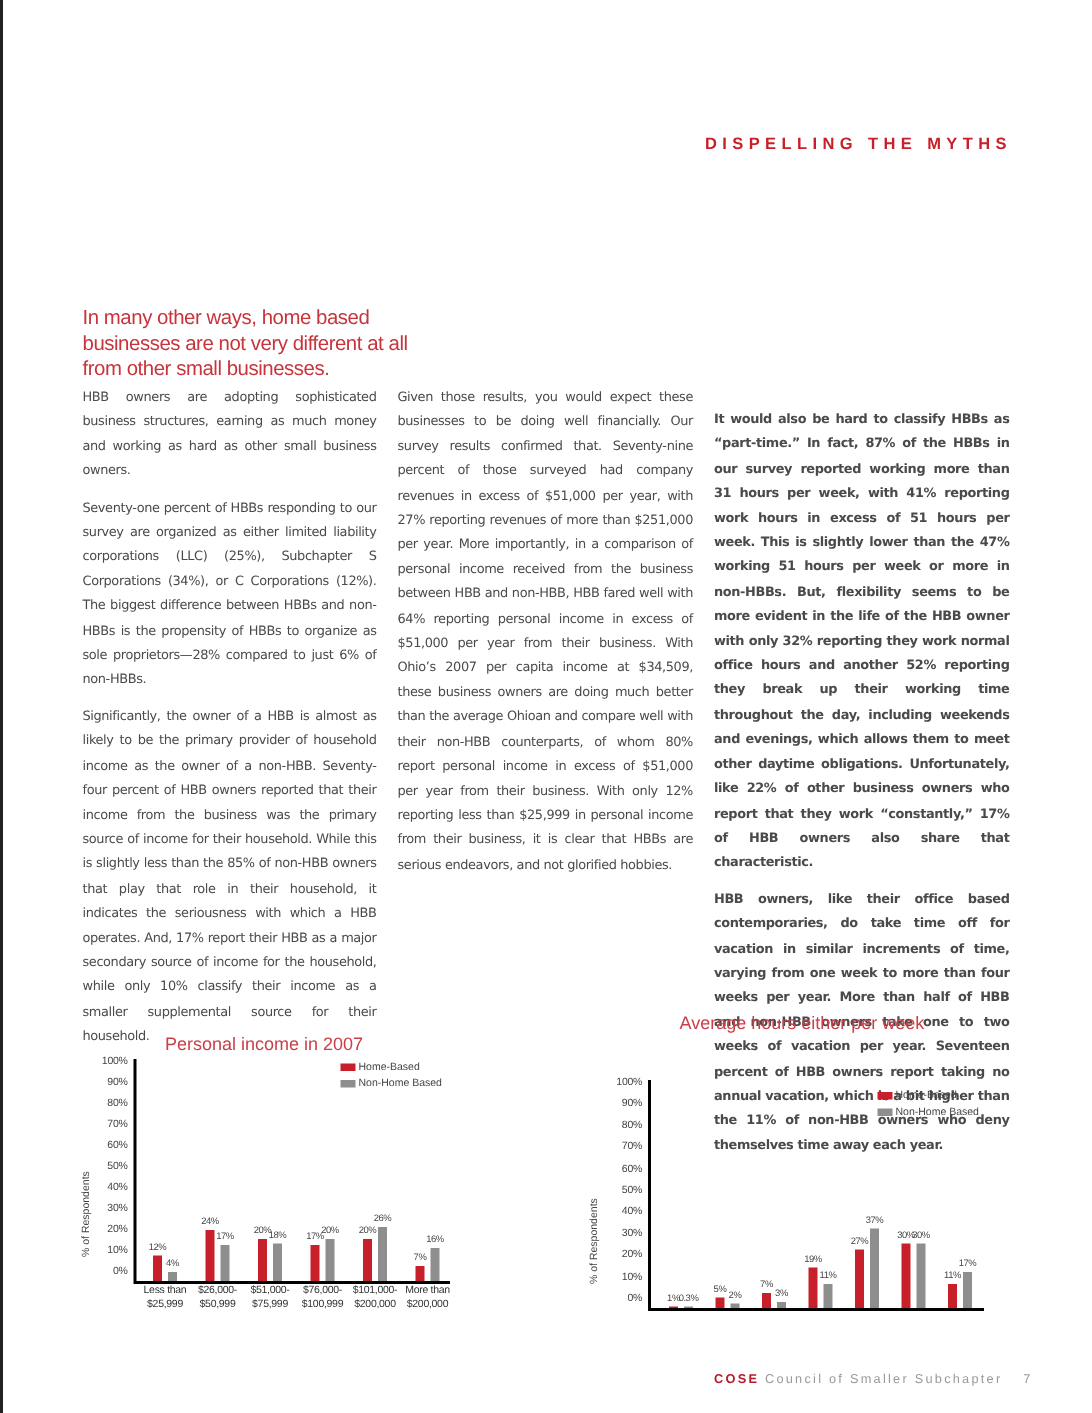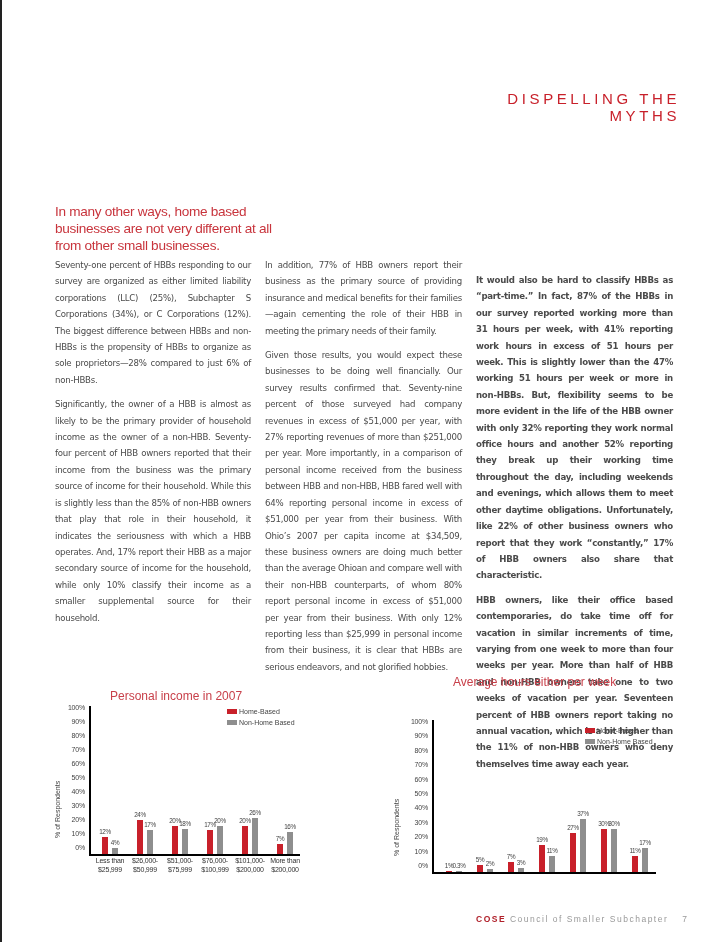--- a/index.html
+++ b/index.html
@@ -1,18 +1,18 @@
 <!DOCTYPE html>
 <html><head>
 <meta charset="utf-8">
 <style>
   html, body { margin: 0; padding: 0; background: #ffffff; }
   body { width: 728px; height: 942px; position: relative; overflow: hidden; font-family: "Liberation Sans", sans-serif; color: #3a3a3a; }
   .left-rule { position: absolute; left: 0; top: 0; width: 2px; height: 942px; background: #222; }
-  .section-header { position: absolute; top: 90px; left: 470px; width: 210px; text-align: right; font-family: "Liberation Sans", sans-serif; font-weight: normal; font-size: 15px; letter-spacing: 3.6px; color: #c8202a; }
+  .section-header { position: absolute; top: 90px; left: 470px; width: 210px; font-family: "Liberation Sans", sans-serif; font-weight: bold; font-size: 11px; letter-spacing: 3.6px; color: #c8202a; }
   .pull-quote { position: absolute; left: 55px; top: 203px; width: 220px; font-family: "Liberation Sans", sans-serif; font-size: 13.6px; line-height: 17px; color: #c8343c; font-stretch: condensed; letter-spacing: -0.3px; }
   .col { position: absolute; font-family: "DejaVu Sans", sans-serif; font-size: 8.6px; line-height: 16.4px; color: #4a4a4a; text-align: justify; letter-spacing: -0.25px; }
   .col p { margin: 0 0 8px 0; }
   .col1 { left: 55px; top: 257px; width: 196px; }
   .col2 { left: 265px; top: 257px; width: 197px; }
   .col3 { left: 476px; top: 272px; width: 197px; font-weight: bold; }
 
   .chart { position: absolute; }
   .chart-title { position: absolute; font-family: "Liberation Sans", sans-serif; font-size: 12px; color: #c8404a; white-space: nowrap; }
   .ytick { position: absolute; font-size: 7px; color: #444; text-align: right; width: 28px; font-family: "Liberation Sans", sans-serif; letter-spacing: -0.2px; }
@@ -35,25 +35,25 @@
 </head>
 <body>
 
 <div class="left-rule"></div>
 
 <div class="section-header">DISPELLING THE MYTHS</div>
 
 <div class="pull-quote">In many other ways, home based businesses are not very different at all from other small businesses.</div>
 
 <div class="col col1">
+  <p>HBB owners are adopting sophisticated business structures, earning as much money and working as hard as other small business owners.</p>
   <p>Seventy-one percent of HBBs responding to our survey are organized as either limited liability corporations (LLC) (25%), Subchapter S Corporations (34%), or C Corporations (12%). The biggest difference between HBBs and non-HBBs is the propensity of HBBs to organize as sole proprietors—28% compared to just 6% of non-HBBs.</p>
   <p>Significantly, the owner of a HBB is almost as likely to be the primary provider of household income as the owner of a non-HBB. Seventy-four percent of HBB owners reported that their income from the business was the primary source of income for their household. While this is slightly less than the 85% of non-HBB owners that play that role in their household, it indicates the seriousness with which a HBB operates. And, 17% report their HBB as a major secondary source of income for the household, while only 10% classify their income as a smaller supplemental source for their household.</p>
 </div>
 <div class="col col2">
-  <p>In addition, 77% of HBB owners report their business as the primary source of providing insurance and medical benefits for their families—again cementing the role of their HBB in meeting the primary needs of their family.</p>
   <p>Given those results, you would expect these businesses to be doing well financially. Our survey results confirmed that. Seventy-nine percent of those surveyed had company revenues in excess of $51,000 per year, with 27% reporting revenues of more than $251,000 per year. More importantly, in a comparison of personal income received from the business between HBB and non-HBB, HBB fared well with 64% reporting personal income in excess of $51,000 per year from their business. With Ohio’s 2007 per capita income at $34,509, these business owners are doing much better than the average Ohioan and compare well with their non-HBB counterparts, of whom 80% report personal income in excess of $51,000 per year from their business. With only 12% reporting less than $25,999 in personal income from their business, it is clear that HBBs are serious endeavors, and not glorified hobbies.</p>
 </div>
 <div class="col col3">
   <p>It would also be hard to classify HBBs as “part-time.” In fact, 87% of the HBBs in our survey reported working more than 31 hours per week, with 41% reporting work hours in excess of 51 hours per week. This is slightly lower than the 47% working 51 hours per week or more in non-HBBs. But, flexibility seems to be more evident in the life of the HBB owner with only 32% reporting they work normal office hours and another 52% reporting they break up their working time throughout the day, including weekends and evenings, which allows them to meet other daytime obligations. Unfortunately, like 22% of other business owners who report that they work “constantly,” 17% of HBB owners also share that characteristic.</p>
   <p>HBB owners, like their office based contemporaries, do take time off for vacation in similar increments of time, varying from one week to more than four weeks per year. More than half of HBB and non-HBB owners take one to two weeks of vacation per year. Seventeen percent of HBB owners report taking no annual vacation, which is a bit higher than the 11% of non-HBB owners who deny themselves time away each year.</p>
 </div>
 
 <div class="chart" id="chart1" style="left:0;top:0;width:728px;height:942px;pointer-events:none;">
   <div class="chart-title" style="left:110px;top:689px;">Personal income in 2007</div>
 <div class="ytick" style="left: 57px; top: 844px;">0%</div>

